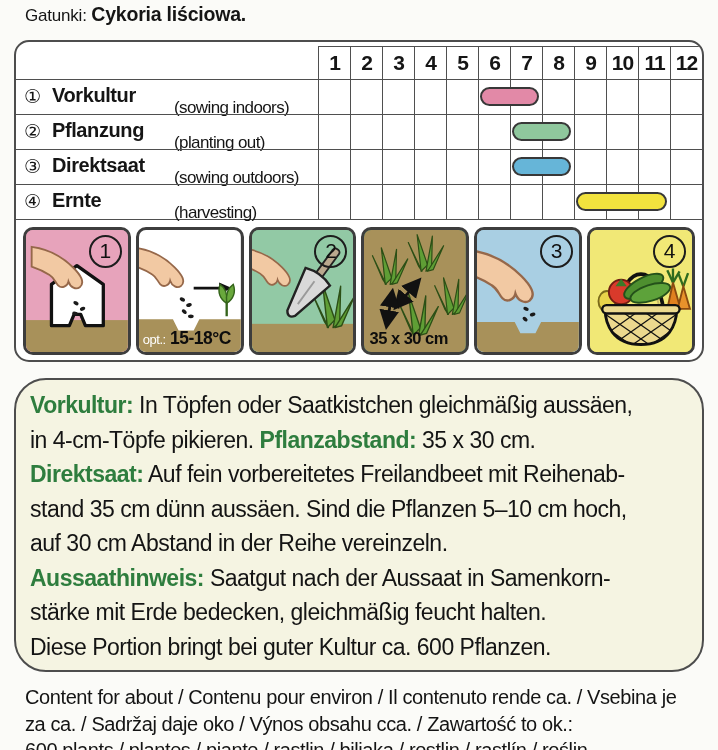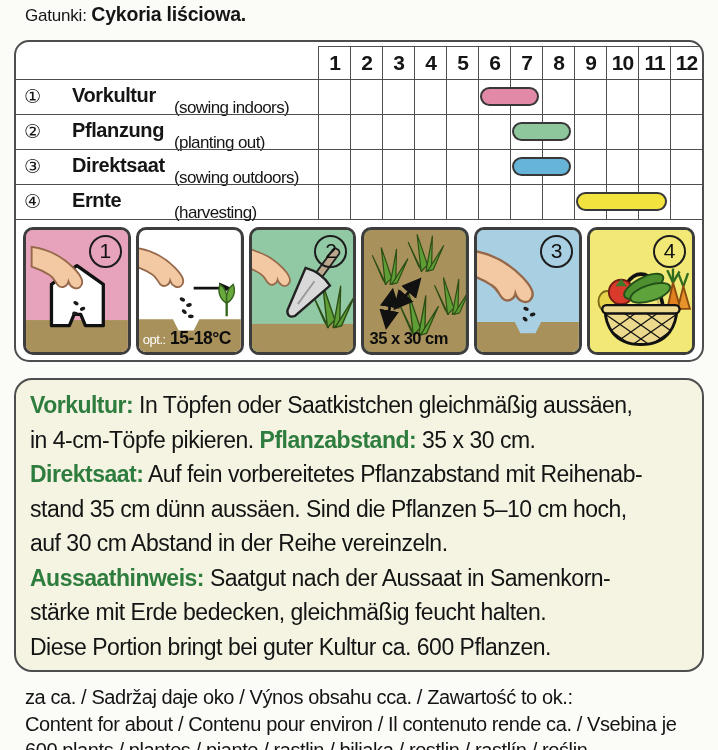--- a/index.html
+++ b/index.html
@@ -15,41 +15,41 @@
   .main-box{position:absolute;left:14px;top:40px;width:690px;height:322px;box-sizing:border-box;
             background:#fff;border:2.5px solid #4d4d4d;border-radius:15px;overflow:hidden;}
   .cal{position:relative;padding-top:4px;}
   .chead{display:flex;margin-left:302px;height:33px;}
   .hcell{width:32px;box-sizing:border-box;border-left:1.5px solid #4f4f4f;border-top:1.5px solid #4f4f4f;
          font-weight:bold;font-size:21px;text-align:center;line-height:32px;letter-spacing:-1px;}
   .crows{border-bottom:1.5px solid #4f4f4f;}
   .crow{display:flex;height:34px;border-top:1.5px solid #4f4f4f;position:relative;}
   .clabel{width:302px;position:relative;box-sizing:border-box;}
   .cnum{position:absolute;left:8px;top:5px;font-size:19px;}
-  .cde{position:absolute;left:36px;top:4px;font-size:20px;font-weight:bold;letter-spacing:-0.4px;margin-left:20px;}
+  .cde{position:absolute;left:36px;top:4px;font-size:20px;font-weight:bold;letter-spacing:-0.4px;}
   .cen{position:absolute;left:158px;top:6px;font-size:17px;letter-spacing:-0.6px;margin-top:12px;}
   .mcell{width:32px;box-sizing:border-box;border-left:1.5px solid #4f4f4f;}
   .bar{position:absolute;top:7px;height:19px;box-sizing:border-box;
        border:2px solid #383838;border-radius:11px;z-index:2;}
 
   
   .panels{display:flex;gap:5px;padding:7px;height:128px;}
   .panel{position:relative;flex:1;border:3px solid #3d3d3d;border-radius:10px;overflow:hidden;background:#fff;}
   .panel svg{position:absolute;left:0;top:0;width:100%;height:100%;}
   .badge{position:absolute;top:5px;right:6px;width:29px;height:29px;border:2.5px solid #1d1d1d;
          border-radius:50%;text-align:center;line-height:28px;font-size:21px;color:#111;z-index:3;}
   .cap-temp{position:absolute;left:4px;bottom:3px;z-index:3;white-space:nowrap;}
   .cap-temp .pfx{color:#fff;font-size:13px;letter-spacing:-0.5px;}
   .cap-temp .val{color:#0d0d0d;font-size:17.5px;font-weight:bold;letter-spacing:-0.5px;}
   .cap-sp{position:absolute;left:5px;bottom:4px;z-index:3;font-weight:bold;font-size:16.5px;
           letter-spacing:-0.5px;color:#0d0d0d;white-space:nowrap;}
 
   
   .text-box{position:absolute;left:14px;top:378px;width:690px;height:294px;box-sizing:border-box;
-            background:#f5f4e2;border:2.5px solid #4d4d4d;border-radius:18px;padding:8px 14px 0 14px;overflow:hidden;}
+            background:#f5f4e2;border:2.5px solid #4d4d4d;border-radius:32px;padding:8px 14px 0 14px;overflow:hidden;}
   .iline{font-size:23px;line-height:34.5px;letter-spacing:-0.5px;white-space:nowrap;color:#141414;}
   .iline .green{font-weight:bold;}
 
   
   .footer{position:absolute;left:25px;top:684px;width:685px;}
   .fline{font-size:20px;line-height:26.5px;letter-spacing:-0.4px;color:#141414;white-space:nowrap;}
 </style>
 </head>
 <body>
 
@@ -314,28 +314,28 @@
         <span class="badge">4</span>
       </div>
 
     </div>
   </div>
 
   <div class="text-box">
     <div>
         <div class="iline"><span class="green" style="color: rgb(46, 125, 62);">Vorkultur:</span><span> In Töpfen oder Saatkistchen gleichmäßig aussäen,</span></div>
         <div class="iline"><span>in 4-cm-Töpfe pikieren. </span><span class="green" style="color: rgb(46, 125, 62);">Pflanzabstand:</span><span> 35 x 30 cm.</span></div>
-        <div class="iline"><span class="green" style="color: rgb(46, 125, 62);">Direktsaat:</span><span> Auf fein vorbereitetes Pflanzabstand mit Reihenab-</span></div>
+        <div class="iline"><span class="green" style="color: rgb(46, 125, 62);">Direktsaat:</span><span> Auf fein vorbereitetes Freilandbeet mit Reihenab-</span></div>
         <div class="iline"><span>stand 35 cm dünn aussäen. Sind die Pflanzen 5–10 cm hoch,</span></div>
         <div class="iline"><span>auf 30 cm Abstand in der Reihe vereinzeln.</span></div>
         <div class="iline"><span class="green" style="color: rgb(46, 125, 62); margin-top: 32px;">Aussaathinweis:</span><span> Saatgut nach der Aussaat in Samenkorn-</span></div>
         <div class="iline"><span>stärke mit Erde bedecken, gleichmäßig feucht halten.</span></div>
         <div class="iline"><span>Diese Portion bringt bei guter Kultur ca. 600 Pflanzen.</span></div>
       </div>
   </div>
 
   <div class="footer">
+      <div class="fline">Content for about / Contenu pour environ / Il contenuto rende ca. / Vsebina je</div>
       <div class="fline">za ca. / Sadržaj daje oko / Výnos obsahu cca. / Zawartość to ok.:</div>
-      <div class="fline">Content for about / Contenu pour environ / Il contenuto rende ca. / Vsebina je</div>
       <div class="fline">600 plants / plantes / piante / rastlin / biljaka / rostlin / rastlín / roślin</div>
     </div>
 
 </div>
 
 </body></html>

